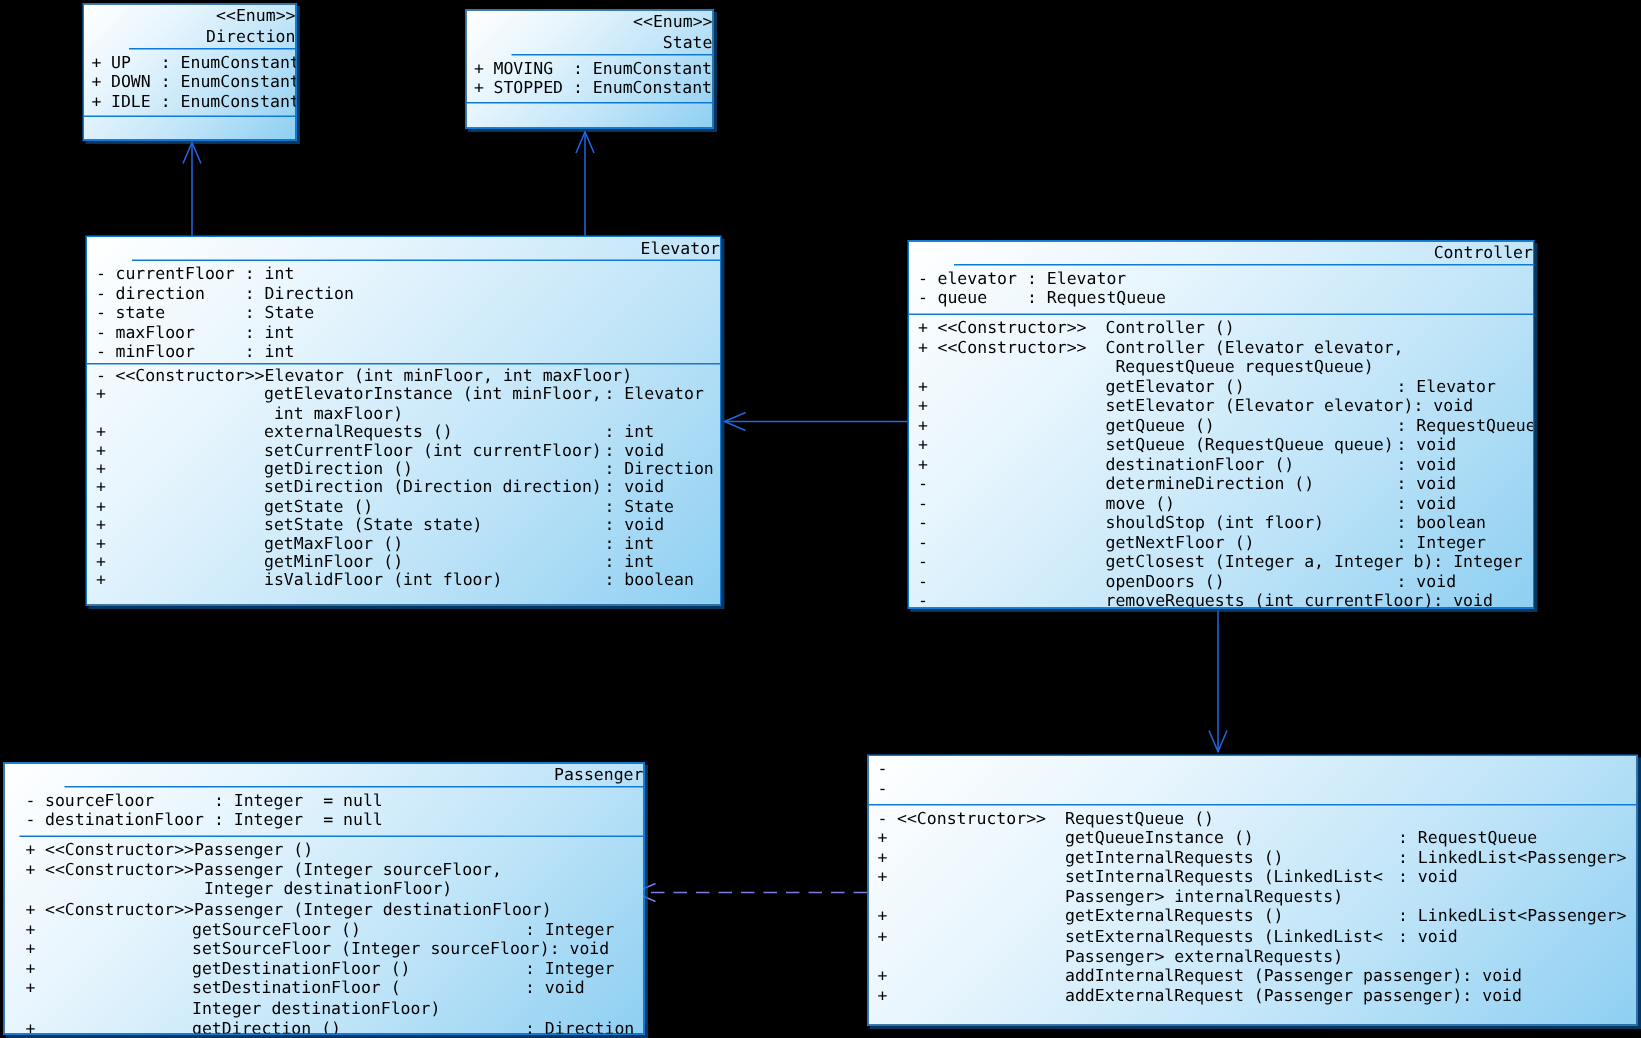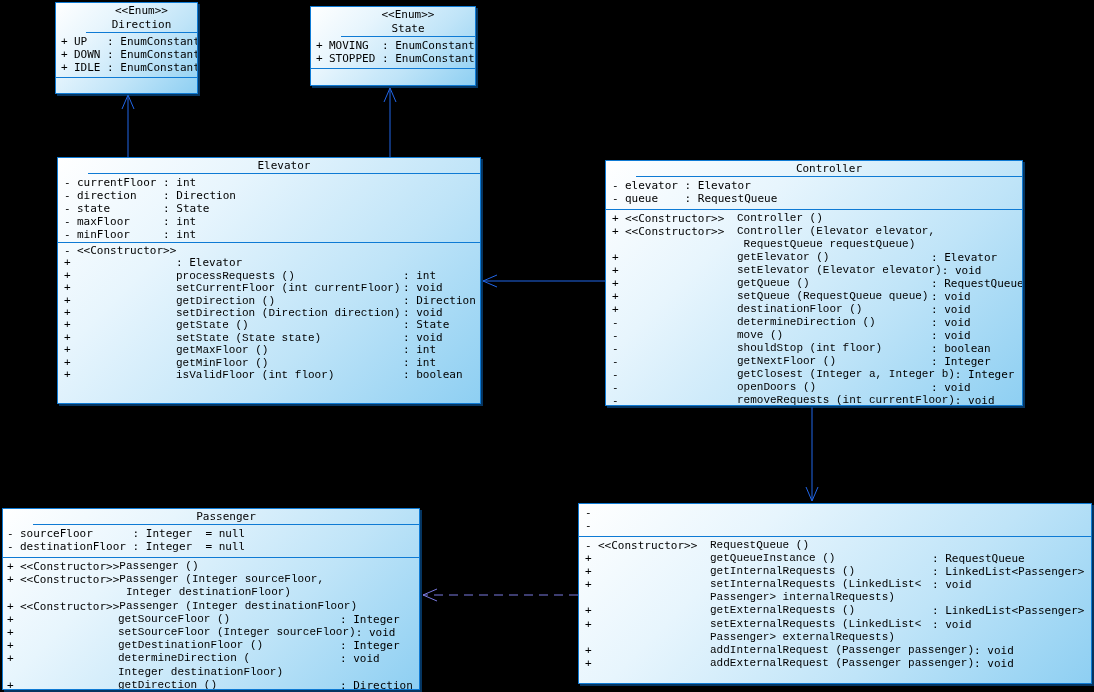--- a/index.html
+++ b/index.html
@@ -4,30 +4,30 @@
 <style>
   html,body{margin:0;padding:0;background:#000;}
   body{width:1094px;height:692px;position:relative;overflow:hidden;
        font-family:"DejaVu Sans Mono","Liberation Mono",monospace;}
   .stage{position:absolute;left:0;top:0;width:1094px;height:692px;}
   .overlay{position:absolute;left:0;top:0;pointer-events:none;}
   .uml-box{position:absolute;border:1px solid #0e7ad4;
       background:linear-gradient(135deg,#ffffff 0%,#e7f5fd 30%,#bfe4f8 65%,#8ecff2 100%);
       box-shadow:2px 2px 0 rgba(10,96,176,.55);
       display:flex;flex-direction:column;color:#000;font-size:11px;}
-  .uml-title{flex:0 0 auto;border-bottom:1px solid #0e7ad4;text-align:center;
+  .uml-title{flex:0 0 auto;border-bottom:1px solid #0e7ad4;text-align:right;
       padding-top:1px;line-height:16px;white-space:pre;margin-left:30px;}
   .uml-title.two-line{line-height:14px;padding-top:1px;}
   .uml-title div{line-height:14px;}
   .uml-attrs{flex:0 0 auto;border-bottom:1px solid #0e7ad4;padding-top:2px;overflow:hidden;}
   .uml-methods{flex:1 1 auto;padding-top:2px;overflow:hidden;}
   .row{display:flex;align-items:flex-start;}
   .vis{flex:0 0 13px;white-space:pre;}
   .stereo{flex:0 0 var(--stereo,100px);white-space:pre;}
-  .sig{flex:0 0 auto;min-width:var(--sigmin,200px);white-space:pre;font-family:Liberation Mono, monospace;}
+  .sig{flex:0 0 auto;min-width:var(--sigmin,200px);white-space:pre;}
   .ret{flex:0 0 auto;white-space:pre;}
   .attr-text{white-space:pre;}
   .attr-row{line-height:13px;}
 </style>
 </head>
 <body style="background: rgb(0, 0, 0);">
 
 <div class="stage">
 
   <svg class="overlay" width="1094" height="692">
@@ -107,31 +107,34 @@
           </div>
           <div class="row attr-row" style="padding-left: 6px;">
             <span class="vis">-</span>
             <span class="attr-text">minFloor     : int</span>
           </div>
         </div>
         <div class="uml-methods" style="line-height: 12.4px;">
           <div class="row" style="padding-left: 6px;">
             <span class="vis">-</span>
             <span class="stereo">&lt;&lt;Constructor&gt;&gt;</span>
-            <span class="ret"></span>
-          </div>
-          <div class="row" style="padding-left: 6px;">
-            <span class="vis">+</span>
-            <span class="stereo"></span>
+            <span class="sig">Elevator (int minFloor, int maxFloor)</span>
+            <span class="ret"></span>
+          </div>
+          <div class="row" style="padding-left: 6px;">
+            <span class="vis">+</span>
+            <span class="stereo"></span>
+            <span class="sig">getElevatorInstance (int minFloor,
+ int maxFloor)</span>
             <span class="ret">: Elevator</span>
           </div>
           <div class="row" style="padding-left: 6px;">
             <span class="vis">+</span>
             <span class="stereo"></span>
-            <span class="sig">processRequests ()</span>
+            <span class="sig">externalRequests ()</span>
             <span class="ret">: int</span>
           </div>
           <div class="row" style="padding-left: 6px;">
             <span class="vis">+</span>
             <span class="stereo"></span>
             <span class="sig">setCurrentFloor (int currentFloor)</span>
             <span class="ret">: void</span>
           </div>
           <div class="row" style="padding-left: 6px;">
             <span class="vis">+</span>
@@ -270,21 +273,21 @@
             <span class="ret">: void</span>
           </div>
           <div class="row" style="padding-left: 6px;">
             <span class="vis">-</span>
             <span class="stereo"></span>
             <span class="sig">removeRequests (int currentFloor)</span>
             <span class="ret">: void</span>
           </div>
         </div>
       </div>
-      <div class="uml-box" style="left: 2px; top: 508px; width: 416px; height: 180px; --stereo: 98px; --sigmin: 222px;">
+      <div class="uml-box" style="left: 2px; top: 508px; width: 416px; height: 180px; padding-left: 10px; --stereo: 98px; --sigmin: 222px;">
         <div class="uml-title"><div>Passenger</div></div>
         <div class="uml-attrs" style="height: 30px;">
           <div class="row attr-row" style="padding-left: 4px;">
             <span class="vis">-</span>
             <span class="attr-text">sourceFloor      : Integer  = null</span>
           </div>
           <div class="row attr-row" style="padding-left: 4px;">
             <span class="vis">-</span>
             <span class="attr-text">destinationFloor : Integer  = null</span>
           </div>
@@ -323,21 +326,21 @@
           </div>
           <div class="row" style="padding-left: 4px;">
             <span class="vis">+</span>
             <span class="stereo"></span>
             <span class="sig">getDestinationFloor ()</span>
             <span class="ret">: Integer</span>
           </div>
           <div class="row" style="padding-left: 4px;">
             <span class="vis">+</span>
             <span class="stereo"></span>
-            <span class="sig">determineDirection (
+            <span class="sig">setDestinationFloor (
 Integer destinationFloor)</span>
             <span class="ret">: void</span>
           </div>
           <div class="row" style="padding-left: 4px;">
             <span class="vis">+</span>
             <span class="stereo"></span>
             <span class="sig">getDirection ()</span>
             <span class="ret">: Direction</span>
           </div>
         </div>

